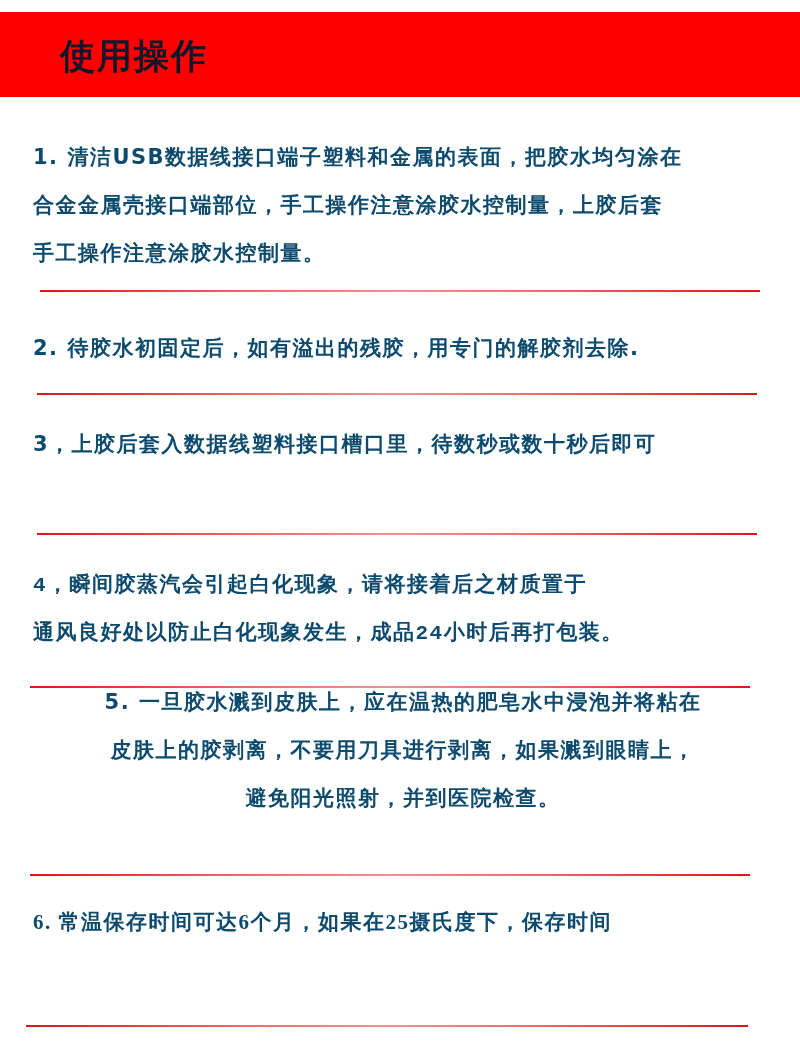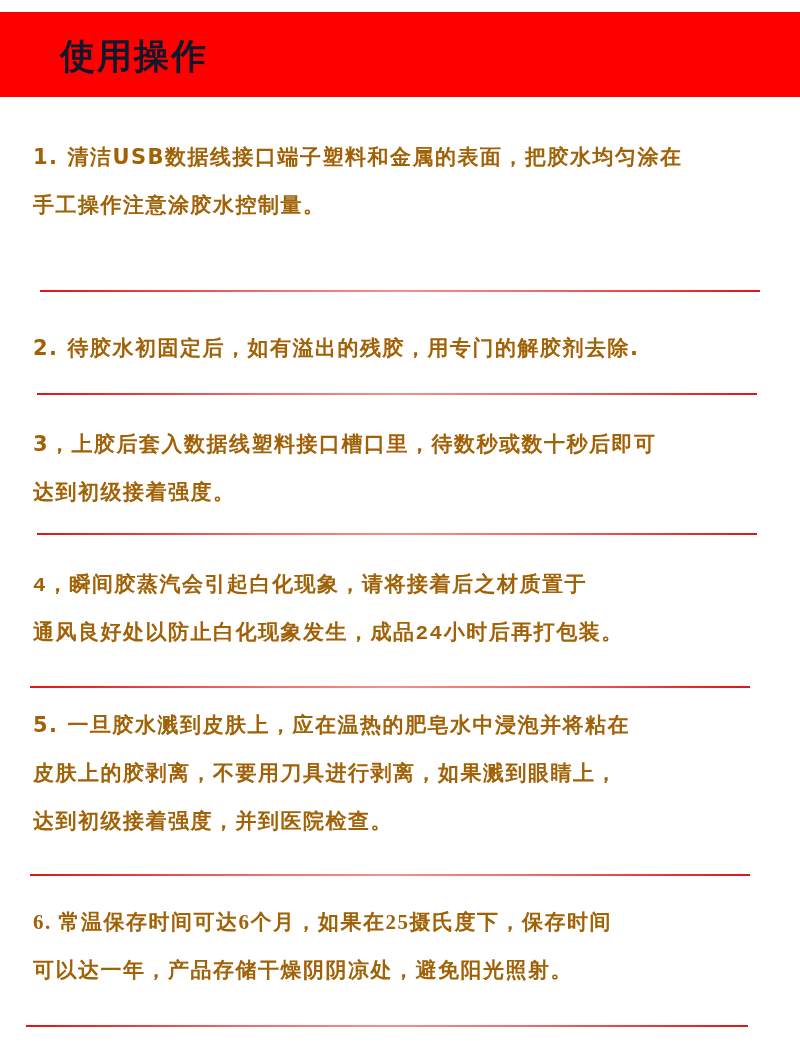--- a/index.html
+++ b/index.html
@@ -3,59 +3,58 @@
   <meta charset="utf-8">
   <style>
     html, body { margin: 0; padding: 0; background: #ffffff; }
     body { width: 800px; height: 1052px; position: relative; overflow: hidden;
            font-family: "DejaVu Sans", "Liberation Sans", sans-serif; }
     .banner { position: absolute; left: 0; top: 12px; width: 800px; height: 85px;
               background: #ff0000; }
     .banner-title { position: absolute; left: 60px; top: 20px; color: #0f172a;
                     font-size: 35px; font-weight: bold; letter-spacing: 2px; line-height: 48px; }
     .section { position: absolute; left: 33px; width: 740px; }
-    .line { font-size: 21px; font-weight: bold; color: #a16207; height: 48px; line-height: 48px;
+    .line { font-size: 21px; font-weight: bold; color: #0c4a6e; height: 48px; line-height: 48px;
             white-space: nowrap; letter-spacing: 1.5px; }
     .divider { position: absolute; height: 2px;
                background: linear-gradient(to right, #e01515 0%, #f06a6a 30%, #f59090 50%, #f06a6a 70%, #e01515 100%); }
   </style>
 </head>
 <body>
 
 <div class="banner">
   <div class="banner-title">使用操作</div>
 </div>
 
 <div class="section" style="top:133px;">
   <div class="line">1. 清洁USB数据线接口端子塑料和金属的表面，把胶水均匀涂在</div>
+  <div class="line">合金金属壳接口端部位，手工操作注意涂胶水控制量，上胶后套</div>
   <div class="line">手工操作注意涂胶水控制量。</div>
 </div>
 <div class="divider" style="left:40px; top:290px; width:720px;"></div>
 
 <div class="section" style="top:324px;">
   <div class="line">2. 待胶水初固定后，如有溢出的残胶，用专门的解胶剂去除.</div>
 </div>
 <div class="divider" style="left:37px; top:393px; width:720px;"></div>
 
 <div class="section" style="top:420px;">
   <div class="line">3，上胶后套入数据线塑料接口槽口里，待数秒或数十秒后即可</div>
-  <div class="line">达到初级接着强度。</div>
 </div>
 <div class="divider" style="left:37px; top:533px; width:720px;"></div>
 
 <div class="section" style="top:562px;font-family:Liberation Mono, monospace;">
   <div class="line">4，瞬间胶蒸汽会引起白化现象，请将接着后之材质置于</div>
   <div class="line">通风良好处以防止白化现象发生，成品24小时后再打包装。</div>
 </div>
 <div class="divider" style="left:30px; top:686px; width:720px;"></div>
 
-<div class="section" style="top:701px;">
+<div class="section" style="top:678px;text-align:center;">
   <div class="line">5. 一旦胶水溅到皮肤上，应在温热的肥皂水中浸泡并将粘在</div>
   <div class="line">皮肤上的胶剥离，不要用刀具进行剥离，如果溅到眼睛上，</div>
-  <div class="line">达到初级接着强度，并到医院检查。</div>
+  <div class="line">避免阳光照射，并到医院检查。</div>
 </div>
 <div class="divider" style="left:30px; top:874px; width:720px;"></div>
 
 <div class="section" style="top:898px;font-family:Liberation Serif, serif;">
   <div class="line">6. 常温保存时间可达6个月，如果在25摄氏度下，保存时间</div>
-  <div class="line">可以达一年，产品存储干燥阴阴凉处，避免阳光照射。</div>
 </div>
 <div class="divider" style="left:26px; top:1025px; width:722px;"></div>
 
 </body></html>

